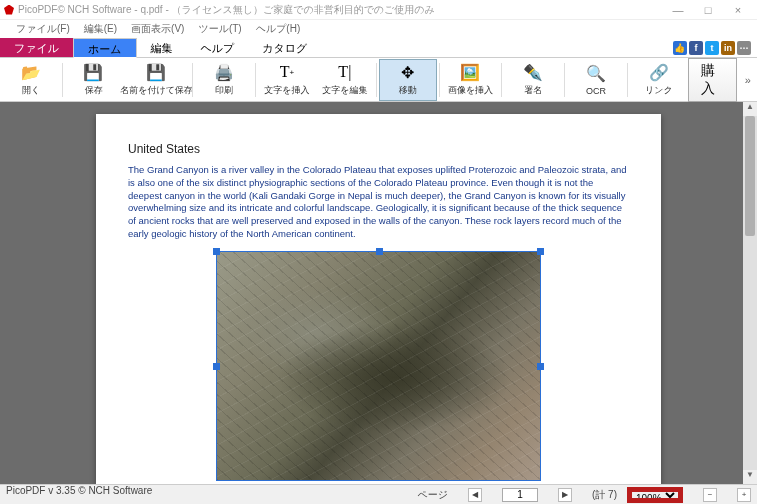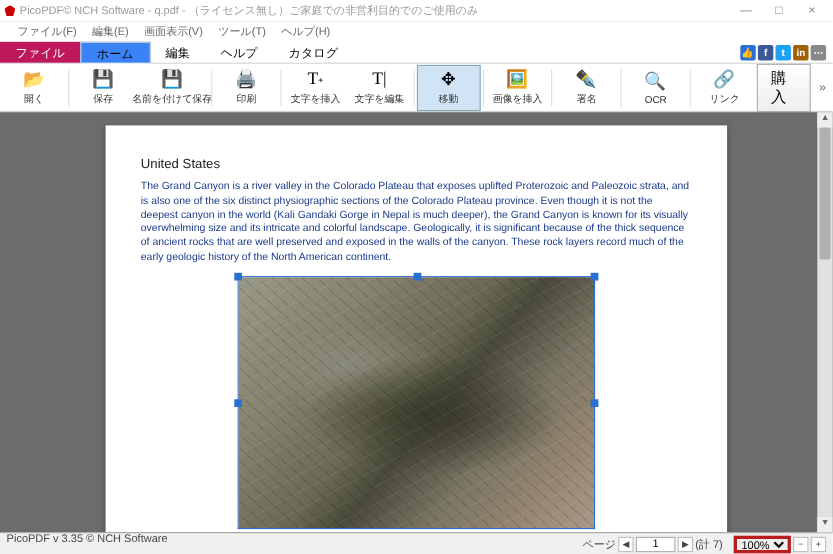--- a/index.html
+++ b/index.html
@@ -51,24 +51,24 @@
   position: relative; overflow: hidden; }
 .satimg::before { content:""; position:absolute; inset:0; background:
   repeating-linear-gradient(42deg, rgba(0,0,0,.12) 0 1px, transparent 1px 9px),
   repeating-linear-gradient(-28deg, rgba(255,255,255,.06) 0 1px, transparent 1px 14px); }
 .handle { position: absolute; width: 7px; height: 7px; background: #2a6fd6; }
 .h-tl{top:-4px;left:-4px}.h-tm{top:-4px;left:calc(50% - 3px)}.h-tr{top:-4px;right:-4px}
 .h-ml{top:calc(50% - 3px);left:-4px}.h-mr{top:calc(50% - 3px);right:-4px}
 
 .statusbar { height: 20px; background: #f0f0f0; border-top: 1px solid #ccc; display: flex; font-size: 10px; color: #444; padding: 0 6px; }
 .statusbar .spacer { flex: 1; }
-.statusbar .grp { display: flex; align-items: center; gap: 2px; margin-left: 10px; }
+.statusbar .grp { display: flex; align-items: center; gap: 20px; margin-left: 10px; }
 .statusbar input.pg { width: 36px; height: 14px; font-size: 10px; text-align: center; border: 1px solid #aaa; }
 .statusbar .navb { width: 14px; height: 14px; border: 1px solid #bbb; background: #fff; text-align: center; line-height: 12px; font-size: 8px; cursor: pointer; }
-.statusbar select { font-size: 10px; height: 16px; border: 3px solid #b91c1c; }
+.statusbar select { font-size: 10px; height: 16px; border: 5px solid #b91c1c; }
 </style>
 </head>
 <body>
 
 <div class="titlebar">
   <div class="logo"></div>
   <div class="title">PicoPDF© NCH Software - q.pdf - （ライセンス無し）ご家庭での非営利目的でのご使用のみ</div>
   <div class="spacer"></div>
   <div class="winbtn">—</div>
   <div class="winbtn">□</div>

